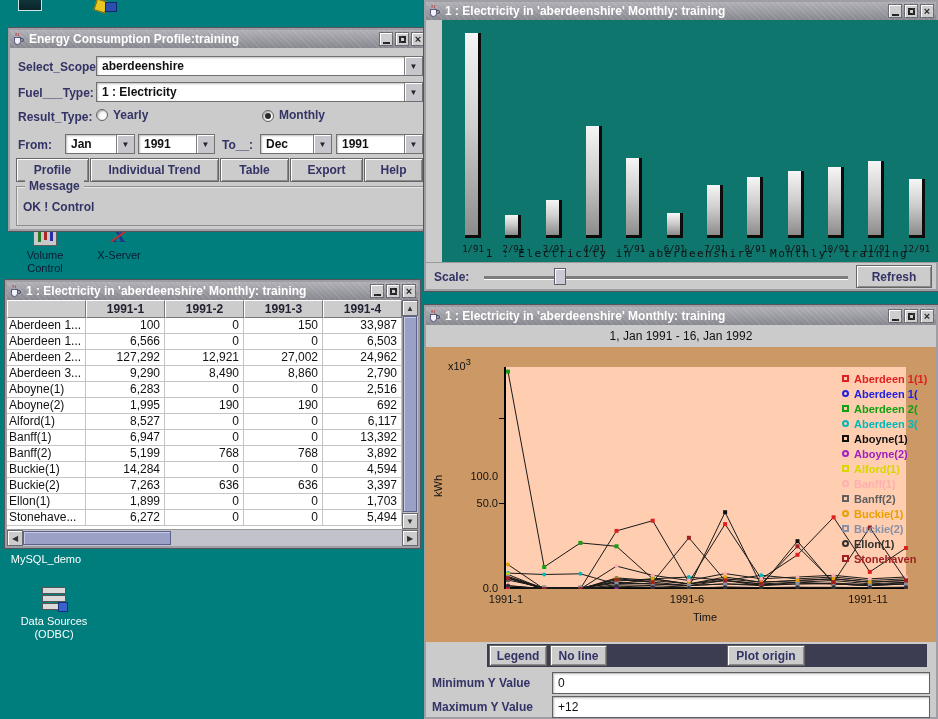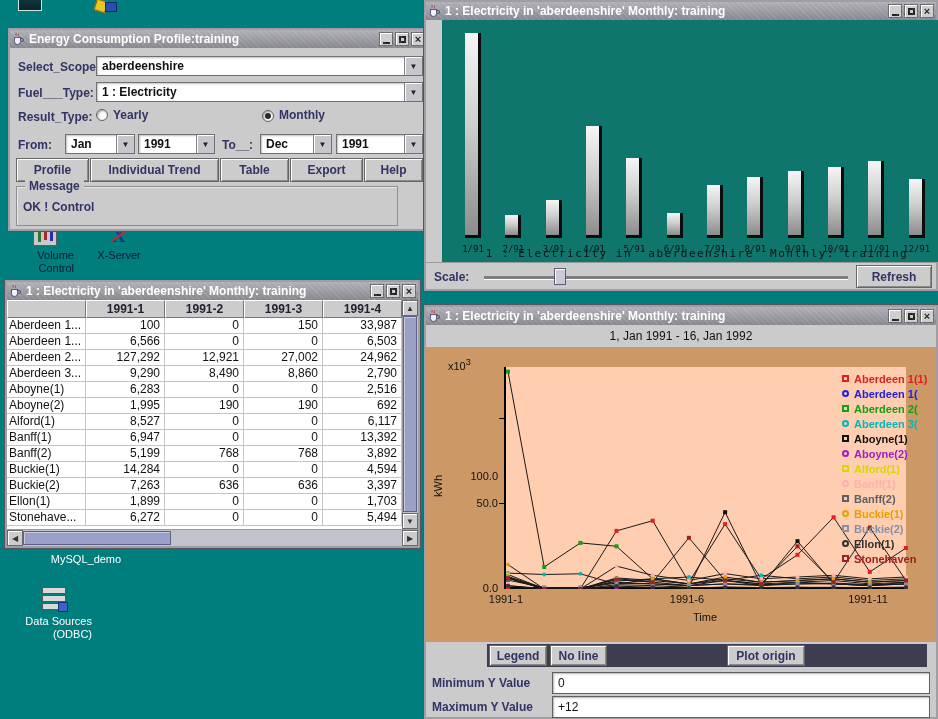--- a/index.html
+++ b/index.html
@@ -109,21 +109,21 @@
   .legend-list { position:absolute; left:416px; top:24px; width:94px; }
   .legend-item { height:15px; display:flex; align-items:center; gap:5px; white-space:nowrap; overflow:hidden; }
   .legend-marker { width:7px; height:7px; border:2px solid #000; flex:0 0 auto; background:transparent; }
   .legend-text { font-size:11px; font-weight:bold; }
   .line-toolbar { position:absolute; left:0; top:317px; width:510px; height:27px; background:var(--window-bg,#CBCBCB); }
   .toolbar-dark { position:absolute; left:61px; top:2px; width:440px; height:23px; background:#3D3D52; }
   .yval-row { position:absolute; left:0; width:510px; height:24px; }
 
   
   .dicon { position:absolute; display:flex; flex-direction:column; align-items:center; }
-  .dlabel { margin-top:3px; font-size:11px; text-align:right; line-height:13px; }
+  .dlabel { margin-top:3px; font-size:11px; text-align:center; line-height:13px; }
   .dlabel.dark { color:#0b1b33; }
   .dlabel.light { color:#FFFFFF; }
   .app1-shape { width:24px; height:15px; background:linear-gradient(180deg,#10393f,#0a2429); border:1px solid #cfe3e3; box-shadow: inset 0 3px 0 #35707a; }
   .app2-shape { position:relative; width:28px; height:17px; }
   .app2-a { position:absolute; left:3px; top:2px; width:12px; height:12px; background:#E8C820; transform:rotate(18deg); border:1px solid #7a6410; }
   .app2-b { position:absolute; left:13px; top:4px; width:12px; height:10px; background:#2a4fae; border:1px solid #0f2a6a; }
   .vol-shape { width:24px; height:20px; background:#C9C9C9; border:1px solid #5e5e5e; display:flex; align-items:center; justify-content:center; gap:3px; }
   .vol-shape i { display:block; width:3px; height:12px; }
   .vol-shape i:nth-child(1){ background:#2a7a2a; }
   .vol-shape i:nth-child(2){ background:#aa2a2a; height:8px; }
@@ -154,21 +154,21 @@
         <i></i>
         <i></i>
         <i></i>
       </div>
     <div class="dlabel dark">Volume Control</div>
   </div>
   <div class="dicon" style="left:90px;top:226px;width:58px;">
     <div class="xsrv-shape">X</div>
     <div class="dlabel dark">X-Server</div>
   </div>
-  <div class="dicon" style="left:6px;top:550px;width:80px;margin-left:40px;">
+  <div class="dicon" style="left:6px;top:550px;width:80px;">
     <div class="dlabel light">MySQL_demo</div>
   </div>
   <div class="dicon" style="left:16px;top:586px;width:76px;">
     <div class="odbc-shape">
         <i></i>
         <i></i>
         <i></i>
       </div>
     <div class="dlabel light">Data Sources (ODBC)</div>
   </div>
@@ -236,21 +236,21 @@
         <span class="combo-value">1991</span>
         <span class="combo-arrow">▼</span>
       </div>
 
       <div class="mbtn" style="left:6px;top:110px;width:73px;height:24px;">Profile</div>
       <div class="mbtn" style="left:80px;top:110px;width:129px;height:24px;">Individual Trend</div>
       <div class="mbtn" style="left:210px;top:110px;width:69px;height:24px;">Table</div>
       <div class="mbtn" style="left:280px;top:110px;width:73px;height:24px;">Export</div>
       <div class="mbtn" style="left:354px;top:110px;width:59px;height:24px;">Help</div>
 
-      <div class="groupbox" style="left:6px;top:138px;width:382px;height:40px;">
+      <div class="groupbox" style="left:6px;top:138px;width:426px;height:40px;">
         <span class="groupbox-legend">Message</span>
         <span class="blabel" style="left:6px;top:13px;">OK ! Control</span>
       </div>
     </div>
   </div>
 
   <div class="window" id="win-bar">
     <div class="titlebar">
       <span class="cup">
         <svg width="13" height="14" viewBox="0 0 13 14">

